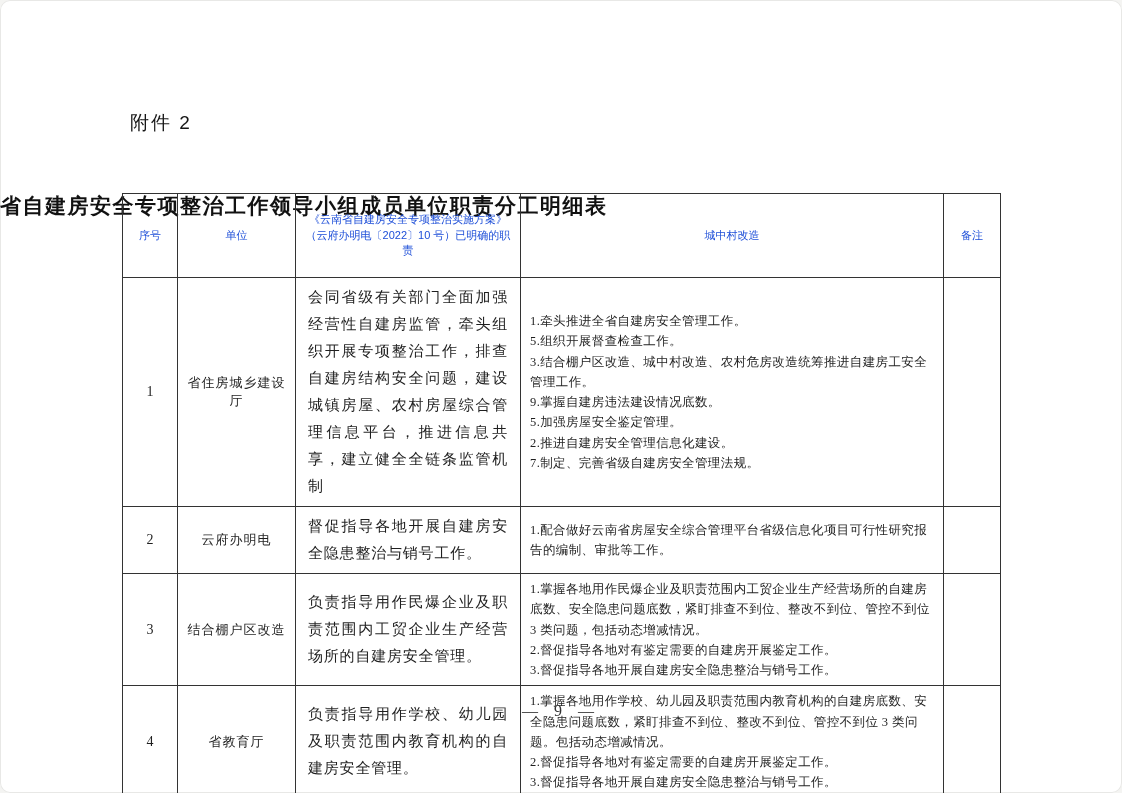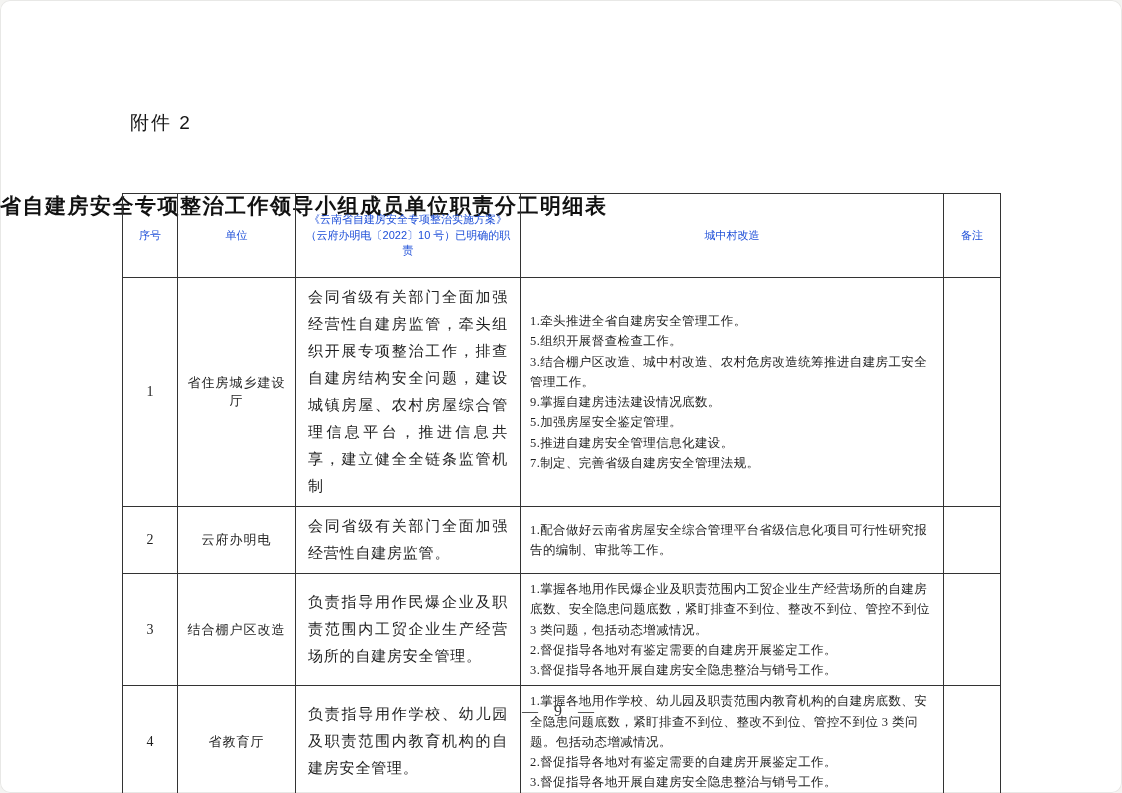--- a/index.html
+++ b/index.html
@@ -134,29 +134,29 @@
       <tr>
         <td class="cell-index">1</td>
         <td class="cell-unit">省住房城乡建设厅</td>
         <td class="cell-duty">会同省级有关部门全面加强经营性自建房监管，牵头组织开展专项整治工作，排查自建房结构安全问题，建设城镇房屋、农村房屋综合管理信息平台，推进信息共享，建立健全全链条监管机制</td>
         <td class="cell-measures">
             <div class="measure-line">1.牵头推进全省自建房安全管理工作。</div>
             <div class="measure-line">5.组织开展督查检查工作。</div>
             <div class="measure-line">3.结合棚户区改造、城中村改造、农村危房改造统筹推进自建房工安全管理工作。</div>
             <div class="measure-line">9.掌握自建房违法建设情况底数。</div>
             <div class="measure-line">5.加强房屋安全鉴定管理。</div>
-            <div class="measure-line">5.推进自建房安全管理信息化建设。</div>
+            <div class="measure-line">2.推进自建房安全管理信息化建设。</div>
             <div class="measure-line">7.制定、完善省级自建房安全管理法规。</div>
           </td>
         <td class="cell-remark"></td>
       </tr>
       <tr>
         <td class="cell-index">2</td>
         <td class="cell-unit">云府办明电</td>
-        <td class="cell-duty">会同省级有关部门全面加强经营性自建房监管。</td>
+        <td class="cell-duty">督促指导各地开展自建房安全隐患整治与销号工作。</td>
         <td class="cell-measures">
             <div class="measure-line">1.配合做好云南省房屋安全综合管理平台省级信息化项目可行性研究报告的编制、审批等工作。</div>
           </td>
         <td class="cell-remark"></td>
       </tr>
       <tr>
         <td class="cell-index">3</td>
         <td class="cell-unit">结合棚户区改造</td>
         <td class="cell-duty">负责指导用作民爆企业及职责范围内工贸企业生产经营场所的自建房安全管理。</td>
         <td class="cell-measures">

